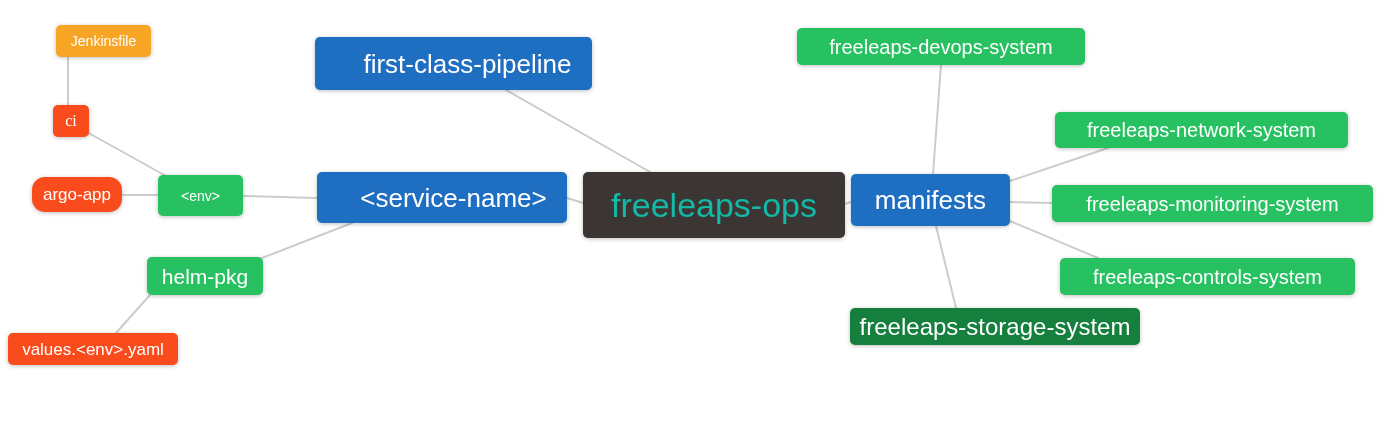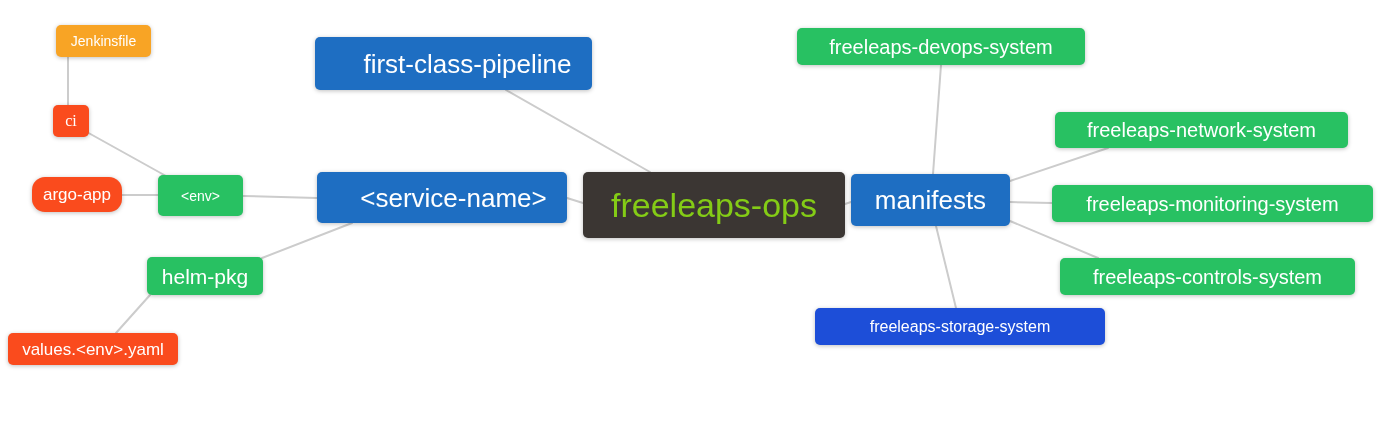--- a/index.html
+++ b/index.html
@@ -52,29 +52,29 @@
       <line x1="506" y1="90" x2="650" y2="172" stroke="#cccccc" stroke-width="2" stroke-linecap="round"></line>
       <line x1="567" y1="198" x2="583" y2="203" stroke="#cccccc" stroke-width="2" stroke-linecap="round"></line>
       <line x1="845" y1="204" x2="851" y2="202" stroke="#cccccc" stroke-width="2" stroke-linecap="round"></line>
       <line x1="933" y1="174" x2="941" y2="65" stroke="#cccccc" stroke-width="2" stroke-linecap="round"></line>
       <line x1="1010" y1="181" x2="1108" y2="148" stroke="#cccccc" stroke-width="2" stroke-linecap="round"></line>
       <line x1="1010" y1="202" x2="1052" y2="203" stroke="#cccccc" stroke-width="2" stroke-linecap="round"></line>
       <line x1="1010" y1="221" x2="1098" y2="258" stroke="#cccccc" stroke-width="2" stroke-linecap="round"></line>
       <line x1="936" y1="226" x2="956" y2="308" stroke="#cccccc" stroke-width="2" stroke-linecap="round"></line>
     </svg>
   <div id="nodes">
-      <div class="node" style="left: 583px; top: 172px; width: 262px; height: 66px; font-size: 34px; background: rgb(59, 54, 51); color: #84cc16;">freeleaps-ops</div>
+      <div class="node" style="left: 583px; top: 172px; width: 262px; height: 66px; font-size: 34px; background: rgb(59, 54, 51); color: #14b8a6;">freeleaps-ops</div>
       <div class="node" style="left: 315px; top: 37px; width: 277px; height: 53px; font-size: 26px; background: rgb(30, 110, 194); color: rgb(255, 255, 255); padding-left: 28px;">first-class-pipeline</div>
       <div class="node" style="left: 317px; top: 172px; width: 250px; height: 51px; font-size: 26px; background: rgb(30, 110, 194); color: rgb(255, 255, 255); padding-left: 23px;">&lt;service-name&gt;</div>
       <div class="node" style="left: 851px; top: 174px; width: 159px; height: 52px; font-size: 26px; background: rgb(30, 110, 194); color: rgb(255, 255, 255);">manifests</div>
       <div class="node" style="left: 158px; top: 175px; width: 85px; height: 41px; font-size: 14px; background: rgb(40, 193, 98); color: rgb(255, 255, 255);">&lt;env&gt;</div>
       <div class="node" style="left: 147px; top: 257px; width: 116px; height: 38px; font-size: 21px; background: rgb(40, 193, 98); color: rgb(255, 255, 255);">helm-pkg</div>
       <div class="node" style="left: 53px; top: 105px; width: 36px; height: 32px; font-size: 16px; background: rgb(250, 75, 29); color: rgb(255, 255, 255); font-family: Liberation Serif, serif;">ci</div>
       <div class="node" style="left: 32px; top: 177px; width: 90px; height: 35px; font-size: 17px; background: rgb(250, 75, 29); color: rgb(255, 255, 255); border-radius: 13px;">argo-app</div>
       <div class="node" style="left: 8px; top: 333px; width: 170px; height: 32px; font-size: 17px; background: rgb(250, 75, 29); color: rgb(255, 255, 255);">values.&lt;env&gt;.yaml</div>
       <div class="node" style="left: 20px; top: 25px; width: 95px; height: 32px; font-size: 14px; background: rgb(248, 164, 37); color: rgb(255, 255, 255); margin-left: 36px;">Jenkinsfile</div>
       <div class="node" style="left: 797px; top: 28px; width: 288px; height: 37px; font-size: 20px; background: rgb(40, 193, 98); color: rgb(255, 255, 255);">freeleaps-devops-system</div>
       <div class="node" style="left: 1055px; top: 112px; width: 293px; height: 36px; font-size: 20px; background: rgb(40, 193, 98); color: rgb(255, 255, 255);">freeleaps-network-system</div>
       <div class="node" style="left: 1052px; top: 185px; width: 321px; height: 37px; font-size: 20px; background: rgb(40, 193, 98); color: rgb(255, 255, 255);">freeleaps-monitoring-system</div>
       <div class="node" style="left: 1060px; top: 258px; width: 295px; height: 37px; font-size: 20px; background: rgb(40, 193, 98); color: rgb(255, 255, 255);">freeleaps-controls-system</div>
-      <div class="node" style="left: 815px; top: 308px; width: 290px; height: 37px; font-size: 16px; background: #1d4ed8; color: rgb(255, 255, 255);">freeleaps-storage-system</div>
+      <div class="node" style="left: 850px; top: 308px; width: 290px; height: 37px; font-size: 24px; background: #15803d; color: rgb(255, 255, 255);">freeleaps-storage-system</div>
     </div>
 </div>
 
 </body></html>

